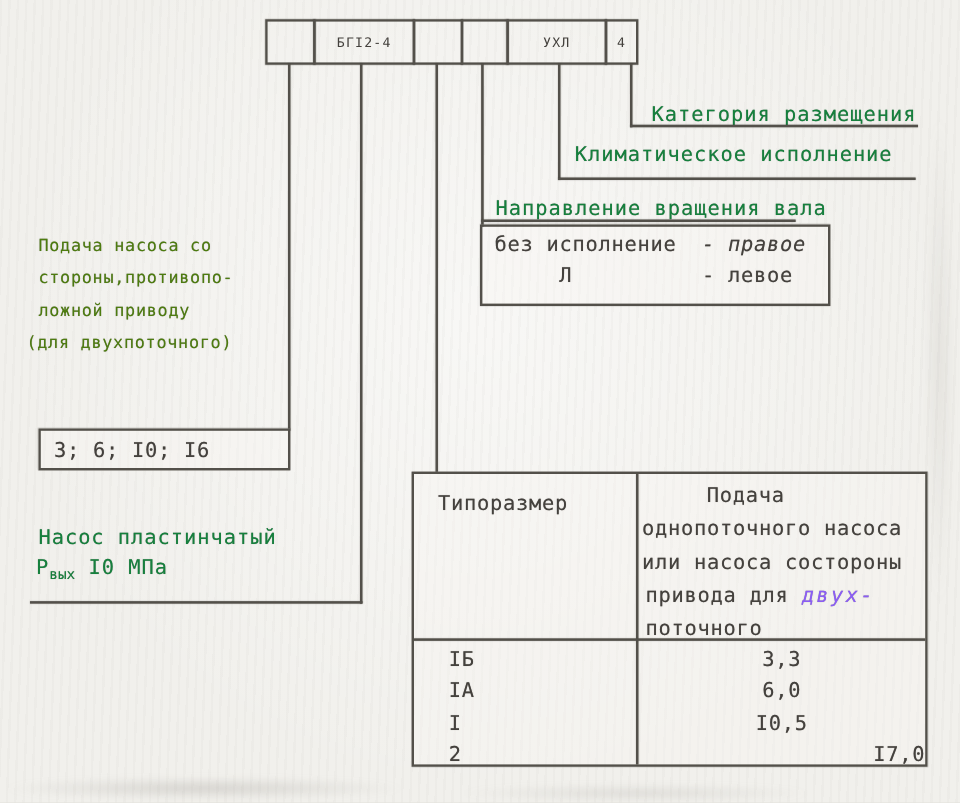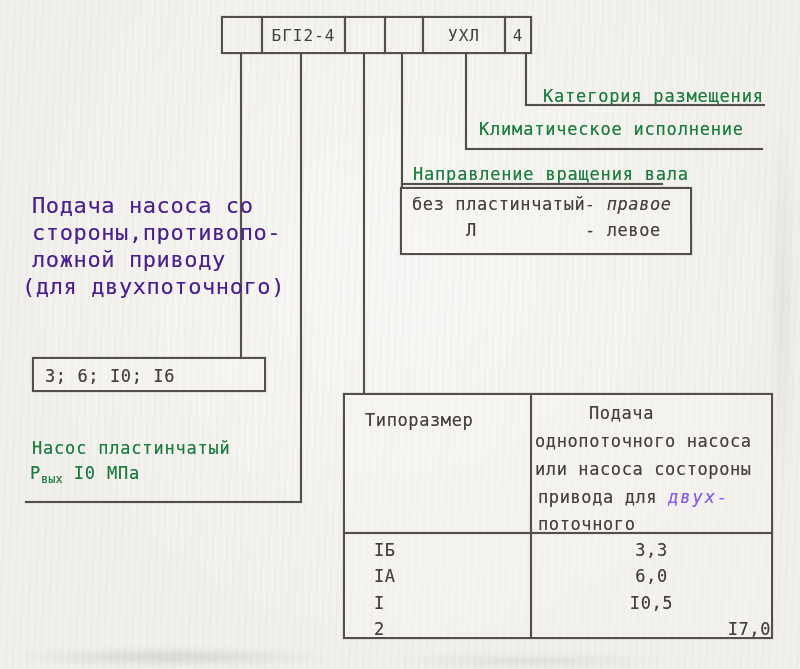--- a/index.html
+++ b/index.html
@@ -40,26 +40,26 @@
     background:rgba(248,247,244,0.35);
   }
   
   .code-row{position:absolute;left:221px;top:16px;display:flex;}
   .cbox{
     border:2px solid #53504a;
     box-sizing:border-box;
     height:38px;
     margin-left:-2px;
     display:flex;align-items:center;justify-content:center;
-    font-size:16px;letter-spacing:1px;
+    font-size:11px;letter-spacing:1px;
     color:#44413d;
     box-shadow:0 0 1px rgba(60,56,50,0.5);
   }
   .cbox:first-child{margin-left:0;}
-  .para{position:absolute;font-size:22px;letter-spacing:0.6px;line-height:27px;color:#4c1d95;
+  .para{position:absolute;font-size:14px;letter-spacing:0.6px;line-height:27px;color:#4d7c0f;
         text-shadow:0 0 0.6px rgba(70,66,60,0.55);white-space:nowrap;}
   sub.psub{font-size:12px;letter-spacing:0;}
   .table-cell-txt{position:absolute;font-size:17px;letter-spacing:0.6px;white-space:nowrap;
         color:#44413d;text-shadow:0 0 0.6px rgba(70,66,60,0.55);}
   .hand{font-style:italic;color:#8b5cf6;letter-spacing:2px;}
   .smudge{position:absolute;pointer-events:none;filter:blur(3px);}
 </style>
 </head>
 <body>
 
@@ -83,34 +83,34 @@
 
   <div class="txt" style="left:543px;top:86px;">Категория размещения</div>
   <div class="hline" style="left:525px;top:104px;width:240px;"></div>
 
   <div class="txt" style="left:479px;top:119px;">Климатическое исполнение</div>
   <div class="hline" style="left:465px;top:148px;width:298px;"></div>
 
   <div class="txt" style="left:413px;top:164px;">Направление вращения вала</div>
   <div class="hline" style="left:401px;top:183px;width:262px;"></div>
   <div class="obox" style="left:400px;top:187px;width:292px;height:68px;">
-    <div class="table-cell-txt" style="left:10px;top:5px;">без пластинчатый</div>
+    <div class="table-cell-txt" style="left:10px;top:5px;">без исполнение</div>
     <div class="table-cell-txt" style="left:183px;top:5px;font-style:italic;">- правое</div>
     <div class="table-cell-txt" style="left:64px;top:31px;">Л</div>
     <div class="table-cell-txt" style="left:183px;top:31px;">- левое</div>
   </div>
 
   <div class="para" style="left:32px;top:192px;">
     <div>Подача насоса со</div>
     <div>стороны,противопо-</div>
     <div>ложной приводу</div>
     <div style="margin-left:-10px">(для двухпоточного)</div>
   </div>
 
-  <div class="obox" style="left:32px;top:357px;width:234px;height:35px;">
+  <div class="obox" style="left:32px;top:357px;width:210px;height:35px;">
     <div class="table-cell-txt" style="left:11px;top:7px;">3; 6; I0; I6</div>
   </div>
 
   <div class="txt" style="left:32px;top:438px;">Насос пластинчатый</div>
   <div class="txt" style="left:30px;top:463px;"><span>Р</span><sub class="psub">вых</sub>&nbsp;<span>I0 МПа</span></div>
   <div class="hline" style="left:25px;top:501px;width:277px;"></div>
 
   <div class="obox" style="left:343px;top:393px;width:430px;height:246px;">
     <div class="vline" style="left:185px;top:0;height:242px;"></div>
     <div class="hline" style="left:0;top:137px;width:426px;"></div>

